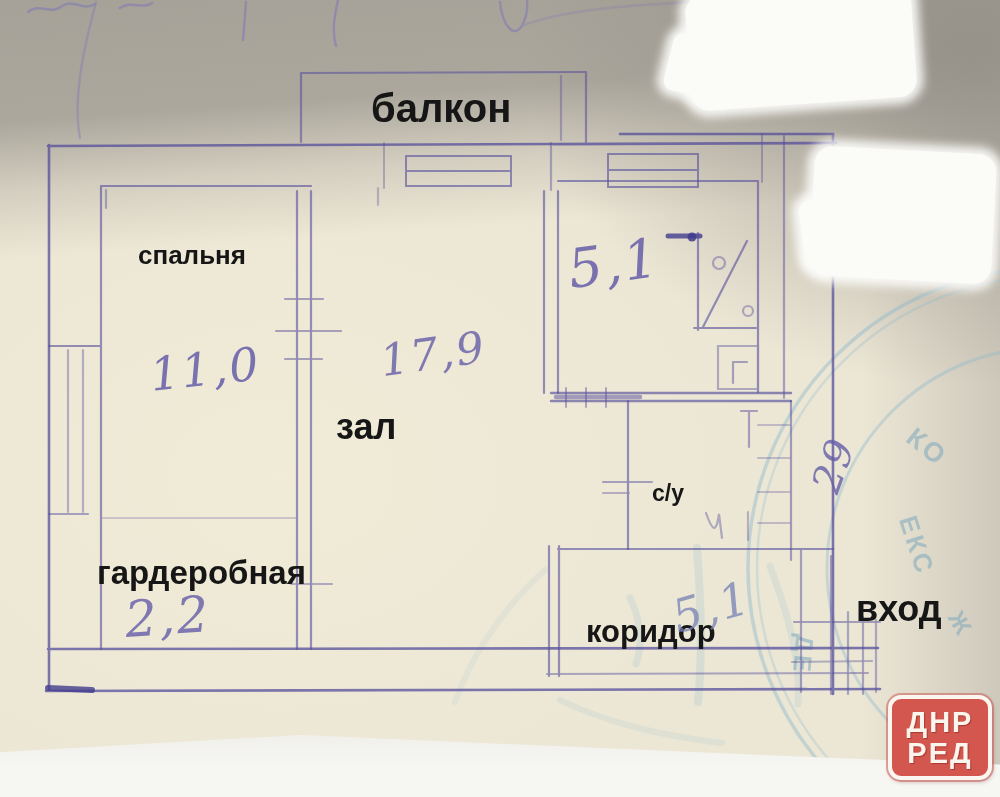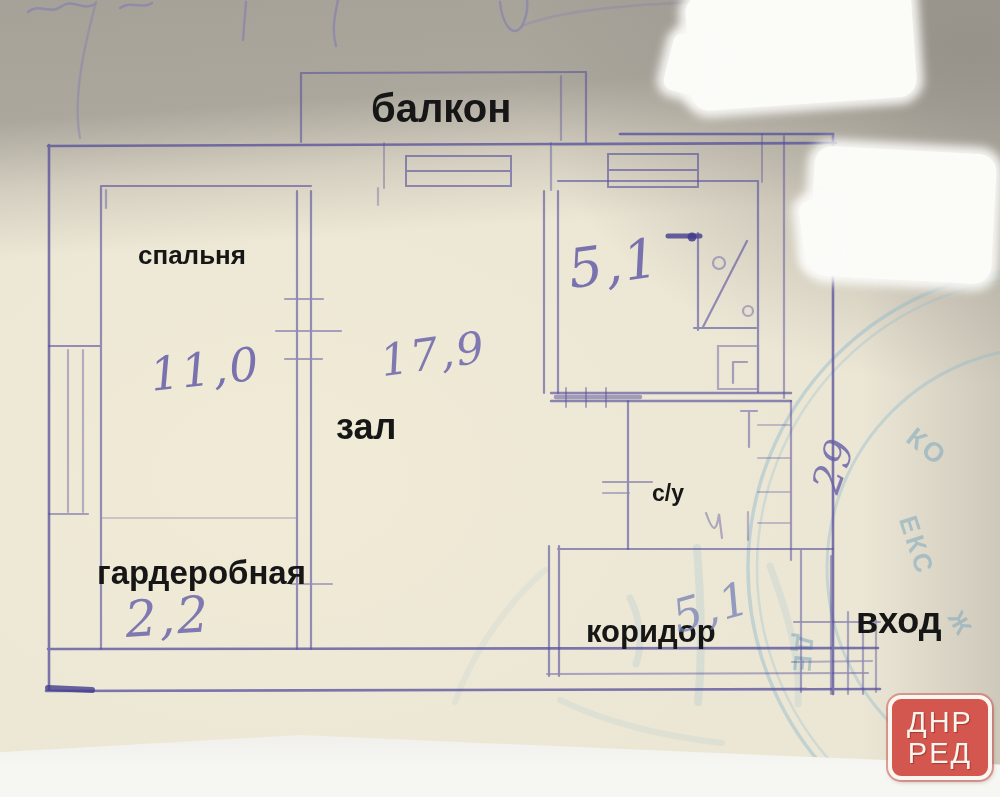--- a/index.html
+++ b/index.html
@@ -20,21 +20,21 @@
             box-shadow:0 0 10px 7px rgba(251,251,248,.92);}
   #paper-edge{position:absolute;left:0;top:725px;width:1000px;height:72px;
       background:linear-gradient(180deg,#efeee9 0%,#f6f6f3 60%);
       clip-path:polygon(0 38%,30% 14%,70% 38%,100% 55%,100% 100%,0 100%);}
   .stamp-frag{position:absolute;font-weight:bold;color:rgba(124,168,190,.55);
       font-family:"Liberation Sans",sans-serif;letter-spacing:3px;}
   #logo{position:absolute;left:888px;top:695px;width:104px;height:85px;
       background:#d4574f;border:4px solid #fbf7f0;border-radius:13px;
       box-sizing:border-box;display:flex;flex-direction:column;align-items:center;
       justify-content:center;box-shadow:0 0 0 2px rgba(205,95,88,.55),1px 2px 4px rgba(120,60,55,.35);}
-  #logo div{color:#faf6ee;font-weight:normal;font-size:29px;line-height:31px;
+  #logo div{color:#faf6ee;font-weight:bold;font-size:29px;line-height:31px;
       letter-spacing:2px;text-shadow:1px 1px 1px rgba(140,40,35,.65);}
 </style>
 </head>
 <body>
 
 <div id="canvas">
 
   <div id="paper-shade"></div>
 
   <svg width="1000" height="797">
@@ -174,21 +174,21 @@
       <path d="M547,674 L868,673" opacity="0.75"></path>
     </g>
   </svg>
 
   <div class="lbl" style="left:371px;top:86px;font-size:40px;">балкон</div>
   <div class="lbl" style="left:138px;top:240px;font-size:26px;">спальня</div>
   <div class="lbl" style="left:336px;top:406px;font-size:36px;">зал</div>
   <div class="lbl" style="left:652px;top:480px;font-size:23px;">с/у</div>
   <div class="lbl" style="left:97px;top:554px;font-size:33px;">гардеробная</div>
   <div class="lbl" style="left:558px;top:614px;font-size:31px;padding-left:28px;">коридор</div>
-  <div class="lbl" style="left:856px;top:600px;font-size:36px;">вход</div>
+  <div class="lbl" style="left:856px;top:588px;font-size:36px;">вход</div>
 
   <div class="hand" style="left:150px;top:342px;font-size:46px;transform:rotate(-6deg);opacity:.85;">11,0</div>
   <div class="hand" style="left:380px;top:328px;font-size:44px;transform:rotate(-8deg);opacity:.8;">17,9</div>
   <div class="hand" style="left:568px;top:232px;font-size:54px;transform:rotate(-8deg);opacity:.85;">5,1</div>
   <div class="hand" style="left:125px;top:588px;font-size:50px;transform:rotate(-4deg);opacity:.8;">2,2</div>
   <div class="hand" style="left:672px;top:580px;font-size:46px;transform:rotate(-16deg);color:#7580b5;opacity:.75;">5,1</div>
   <div class="hand" style="left:806px;top:442px;font-size:40px;transform:rotate(-70deg);opacity:.8;">29</div>
 
   <div class="whiteout" style="left:688px;top:-12px;width:226px;height:116px;transform:rotate(-4deg);"></div>
   <div class="whiteout" style="left:668px;top:36px;width:44px;height:58px;transform:rotate(14deg);border-radius:10px;"></div>

